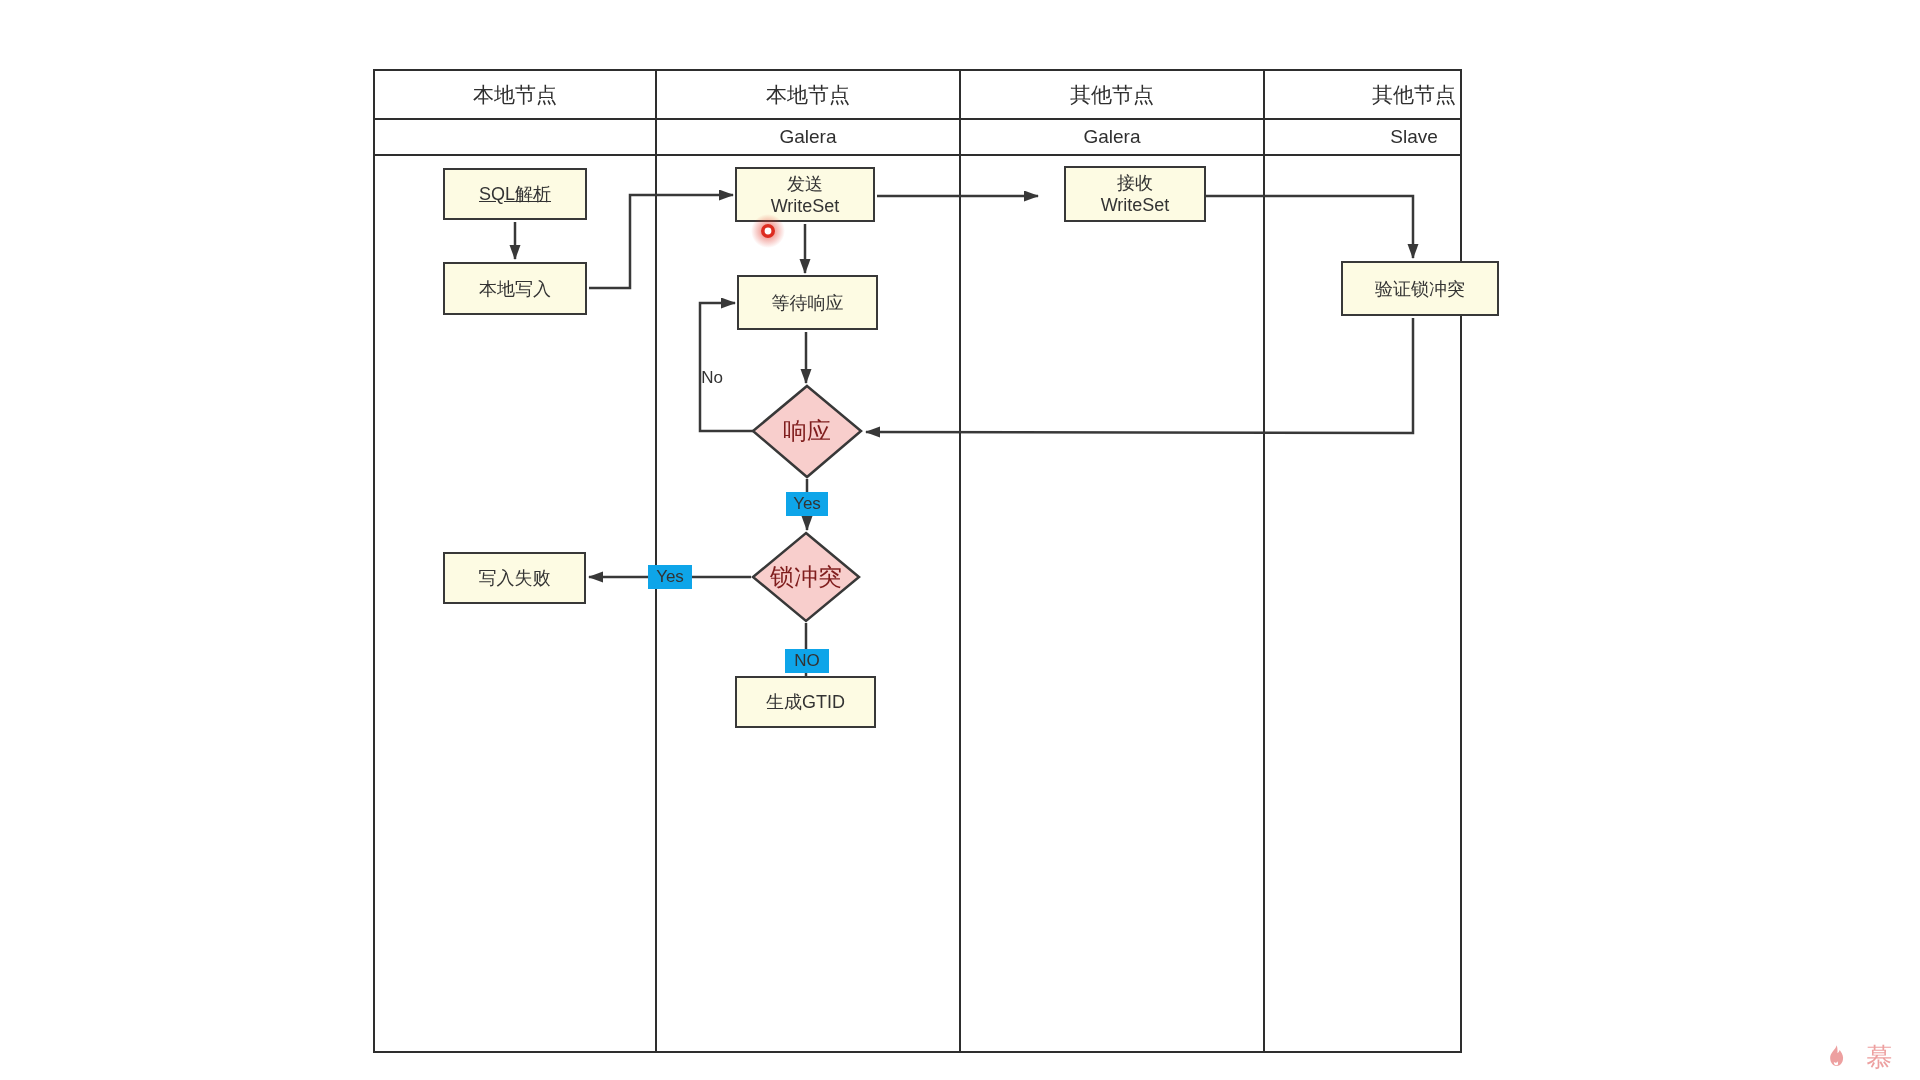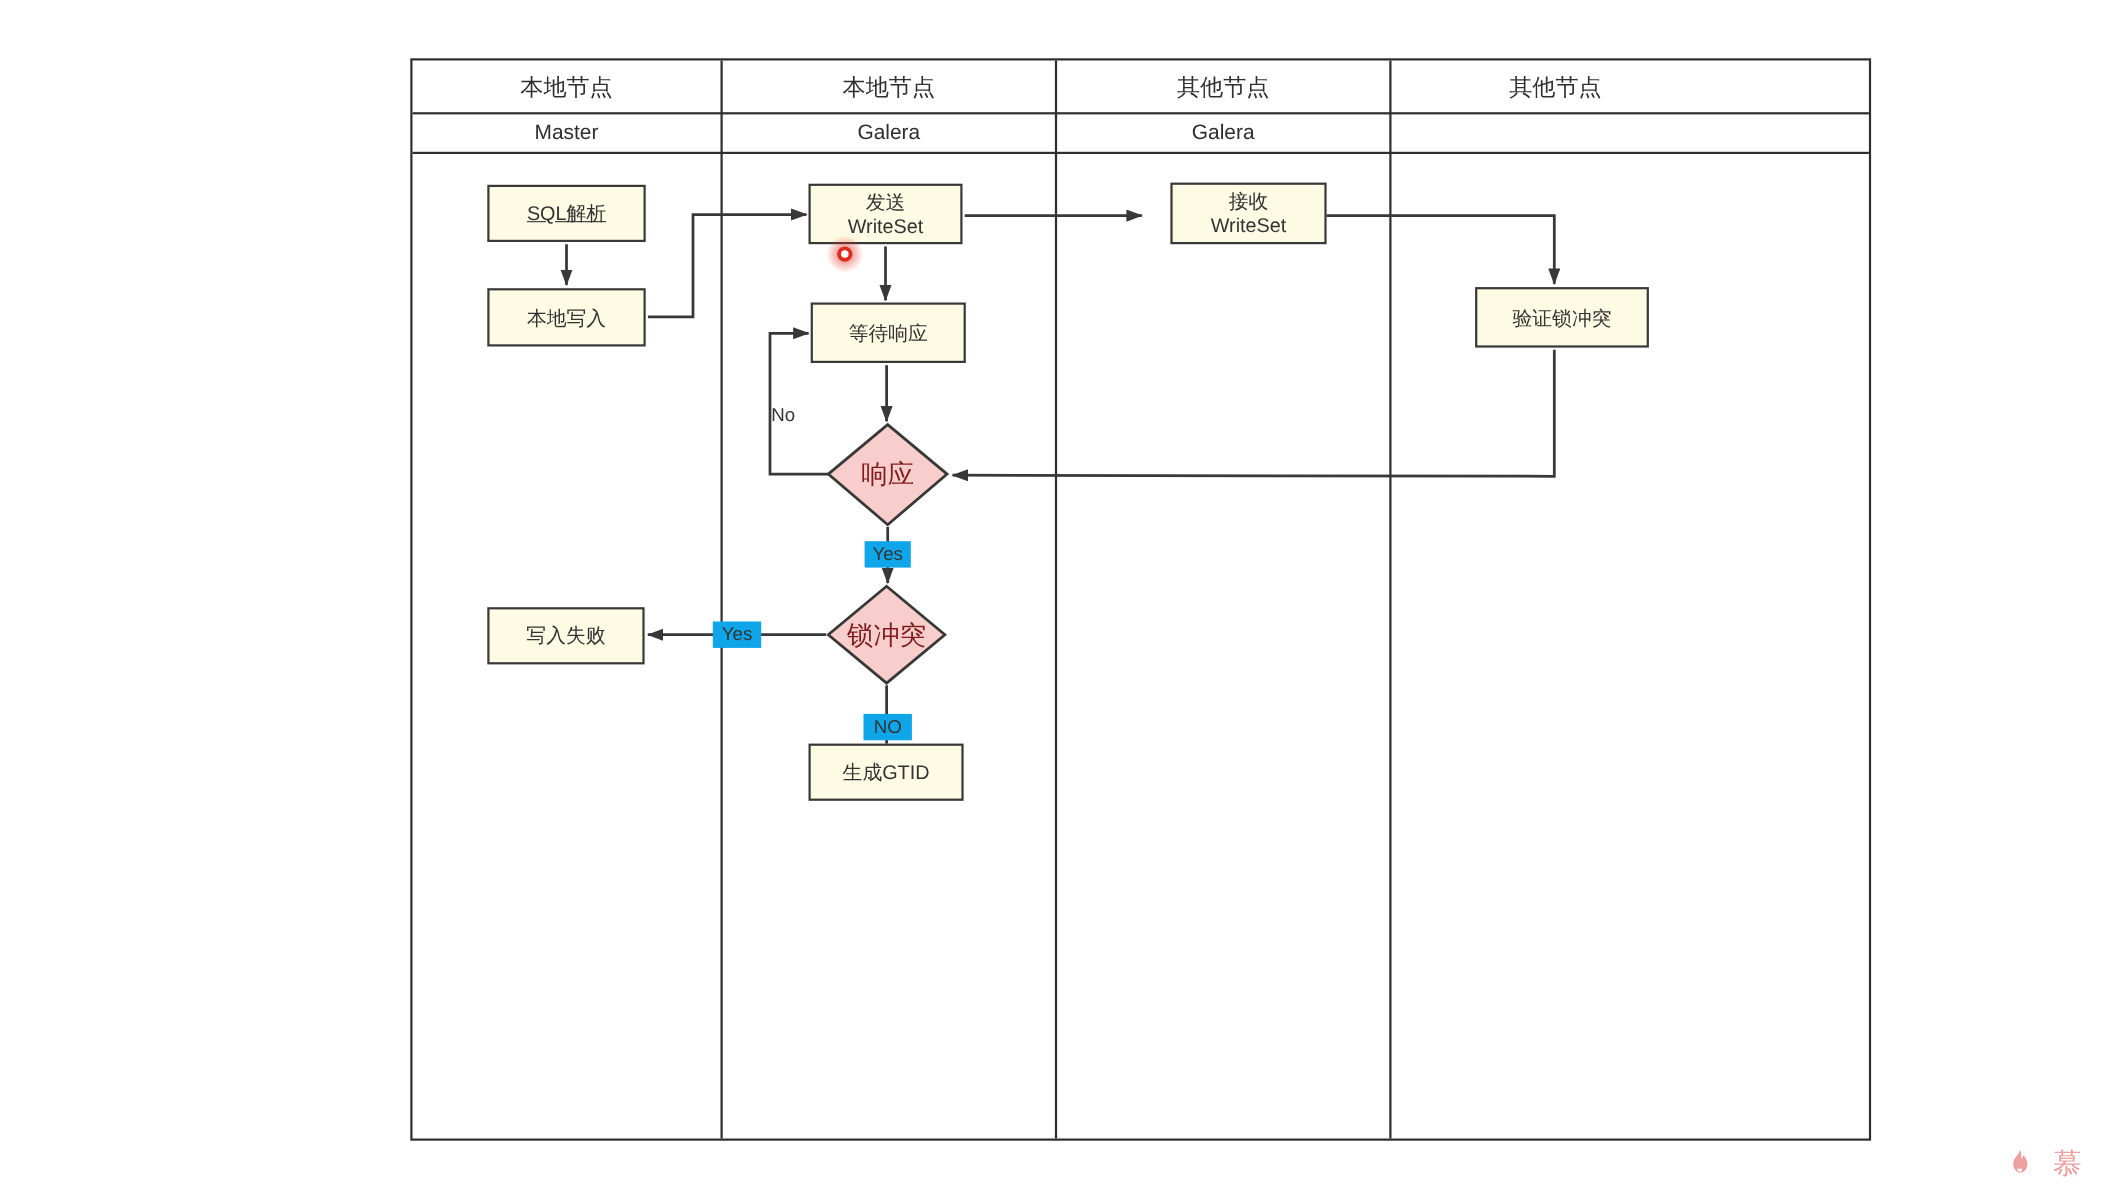--- a/index.html
+++ b/index.html
@@ -10,22 +10,22 @@
     height: 1080px;
     background: #ffffff;
     overflow: hidden;
     font-family: "Liberation Sans", "DejaVu Sans", sans-serif;
     color: #333333;
   }
 
   
   .swimlane-table {
     position: absolute;
-    left: 373px; top: 53px;
-    width: 1328px; height: 984px;
+    left: 373px; top: 69px;
+    width: 1089px; height: 984px;
     border: 2px solid #2e2e2e;
     z-index: 1;
   }
   .lane-divider {
     position: absolute;
     top: 0; bottom: 0;
     width: 2px;
     background: #2e2e2e;
   }
   .lane-divider.d1 { left: 280px; }
@@ -146,23 +146,23 @@
     <div class="lane-divider d1"></div>
     <div class="lane-divider d2"></div>
     <div class="lane-divider d3"></div>
     <div class="header-line h1"></div>
     <div class="header-line h2"></div>
 
     <div class="lane-title lane-c1">本地节点</div>
     <div class="lane-title lane-c2">本地节点</div>
     <div class="lane-title lane-c3">其他节点</div>
     <div class="lane-title lane-c4">其他节点</div>
-    <div class="lane-subtitle lane-c1">Master</div>
     <div class="lane-subtitle lane-c2">Galera</div>
     <div class="lane-subtitle lane-c3">Galera</div>
+    <div class="lane-subtitle lane-c4">Slave</div>
   </div>
 
   <svg class="edges-svg" viewBox="0 0 1920 1080">
     <defs>
       <marker id="arrow" markerUnits="userSpaceOnUse" markerWidth="15" markerHeight="12" refX="14" refY="5.5" orient="auto">
         <path d="M0,0 L15,5.5 L0,11 Z" fill="#383838"></path>
       </marker>
       <radialGradient id="cursorGlow">
         <stop offset="0%" stop-color="#e23527" stop-opacity="0.55"></stop>
         <stop offset="45%" stop-color="#e23527" stop-opacity="0.40"></stop>

